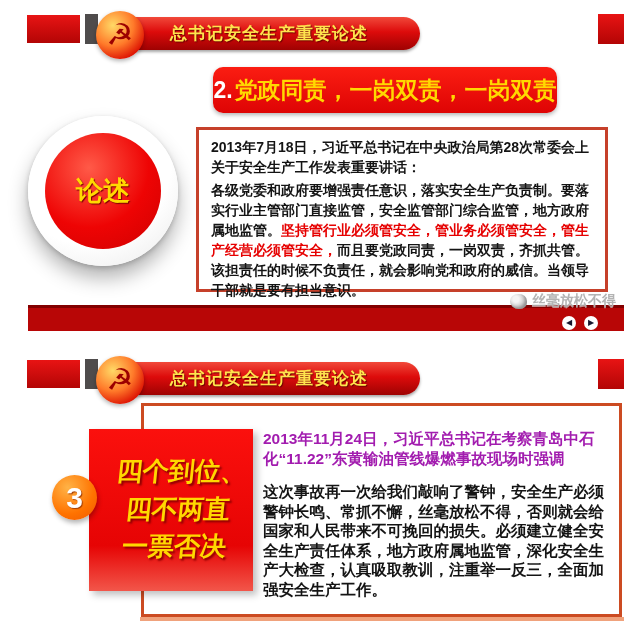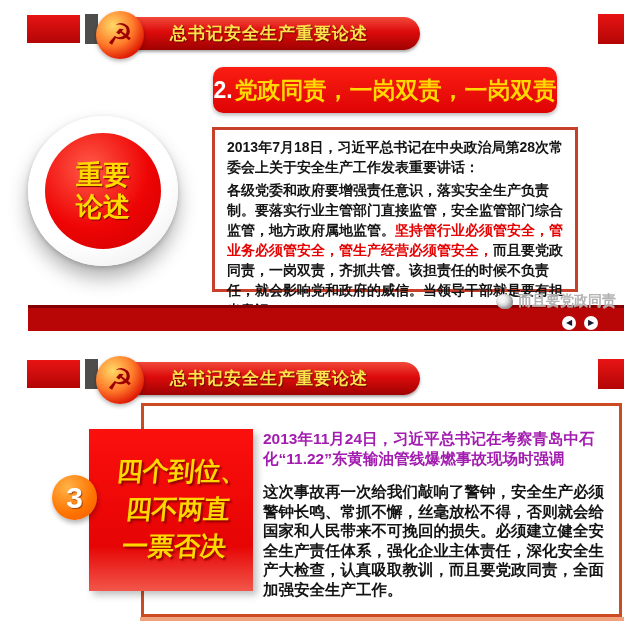--- a/index.html
+++ b/index.html
@@ -30,21 +30,21 @@
 
   .badge-outer{position:absolute;left:28px;top:116px;width:150px;height:150px;border-radius:50%;
     background:radial-gradient(circle at 40% 30%,#ffffff 60%,#e8e8e8 100%);
     box-shadow:0 12px 20px rgba(0,0,0,.30),0 2px 5px rgba(0,0,0,.18);
     display:flex;align-items:center;justify-content:center;}
   .badge-inner{width:116px;height:116px;border-radius:50%;
     background:radial-gradient(circle at 38% 30%,#ff5a48 0%,#ee0404 55%,#ce0000 100%);
     display:flex;flex-direction:column;align-items:center;justify-content:center;
     color:#ffd900;font-size:27px;font-weight:bold;line-height:1.2;text-shadow:1px 1px 1px #7c0000;}
 
-  .qbox1{position:absolute;left:212px;top:127px;width:366px;height:165px;box-sizing:border-box;
+  .qbox1{position:absolute;left:196px;top:127px;width:412px;height:165px;box-sizing:border-box;
     border:3px solid #c6402a;background:#fff;padding:7px 9px 5px 12px;}
   .q1-heading{font-size:14px;font-weight:bold;color:#141414;line-height:20px;margin:0 0 3px 0;}
   .q1-body{font-size:14px;font-weight:bold;color:#141414;line-height:20px;margin:0;}
   .hl{color:#e60000;}
 
   
   .divider-bar{position:absolute;left:28px;top:305px;width:596px;height:26px;
     background:linear-gradient(180deg,#820000 0px,#820000 3px,#b80606 3px,#b80606 100%);}
   .watermark{position:absolute;top:292px;right:8px;display:flex;align-items:center;gap:5px;
     font-size:14px;font-weight:bold;color:rgba(175,175,175,.95);
@@ -96,34 +96,33 @@
   </div>
   <div class="toprect-r" style="top:14px"></div>
 
   <div class="topic">
     <span class="topic-num">2.</span>
     <span class="topic-text">党政同责，一岗双责，一岗双责</span>
   </div>
 
   <div class="badge-outer">
     <div class="badge-inner">
-      <span>重要</span>
       <span>论述</span>
     </div>
   </div>
 
   <div class="qbox1">
     <p class="q1-heading">2013年7月18日，习近平总书记在中央政治局第28次常委会上关于安全生产工作发表重要讲话：</p>
     <p class="q1-body"><span>各级党委和政府要增强责任意识，落实安全生产负责制。要落实行业主管部门直接监管，安全监管部门综合监管，地方政府属地监管。</span><span class="hl">坚持管行业必须管安全，管业务必须管安全，管生产经营必须管安全，</span><span>而且要党政同责，一岗双责，齐抓共管。该担责任的时候不负责任，就会影响党和政府的威信。当领导干部就是要有担当意识。</span></p>
   </div>
 
   <div class="divider-bar"></div>
   <div class="watermark">
     <span class="wm-icon"></span>
-    <span>而且要党政同责</span>
+    <span>丝毫放松不得</span>
   </div>
   <div class="nav">
     <div class="nav-btn">◀</div>
     <div class="nav-btn">▶</div>
   </div>
 
   <div class="hdr-redrect" style="top:360px"></div>
   <div class="hdr-grayrect" style="top:359px"></div>
   <div class="hdr-banner" style="top:362px">
     <span class="hdr-title">总书记安全生产重要论述</span>
@@ -139,18 +138,18 @@
     <div class="redsq-text">
       <div class="redsq-line">四个到位、</div>
       <div class="redsq-line">四不两直</div>
       <div class="redsq-line">一票否决</div>
     </div>
   </div>
   <div class="num3">3</div>
 
   <div class="q2">
     <p class="q2-heading">2013年11月24日，习近平总书记在考察青岛中石化“11.22”东黄输油管线爆燃事故现场时强调</p>
-    <p class="q2-body">这次事故再一次给我们敲响了警钟，安全生产必须警钟长鸣、常抓不懈，丝毫放松不得，否则就会给国家和人民带来不可挽回的损失。必须建立健全安全生产责任体系，强化企业主体责任，深化安全生产大检查，认真吸取教训，而且要党政同责，全面加强安全生产工作。</p>
+    <p class="q2-body">这次事故再一次给我们敲响了警钟，安全生产必须警钟长鸣、常抓不懈，丝毫放松不得，否则就会给国家和人民带来不可挽回的损失。必须建立健全安全生产责任体系，地方政府属地监管，深化安全生产大检查，认真吸取教训，注重举一反三，全面加强安全生产工作。</p>
   </div>
 
   <div class="bottom-line"></div>
 
 </div>
 
 </body></html>

